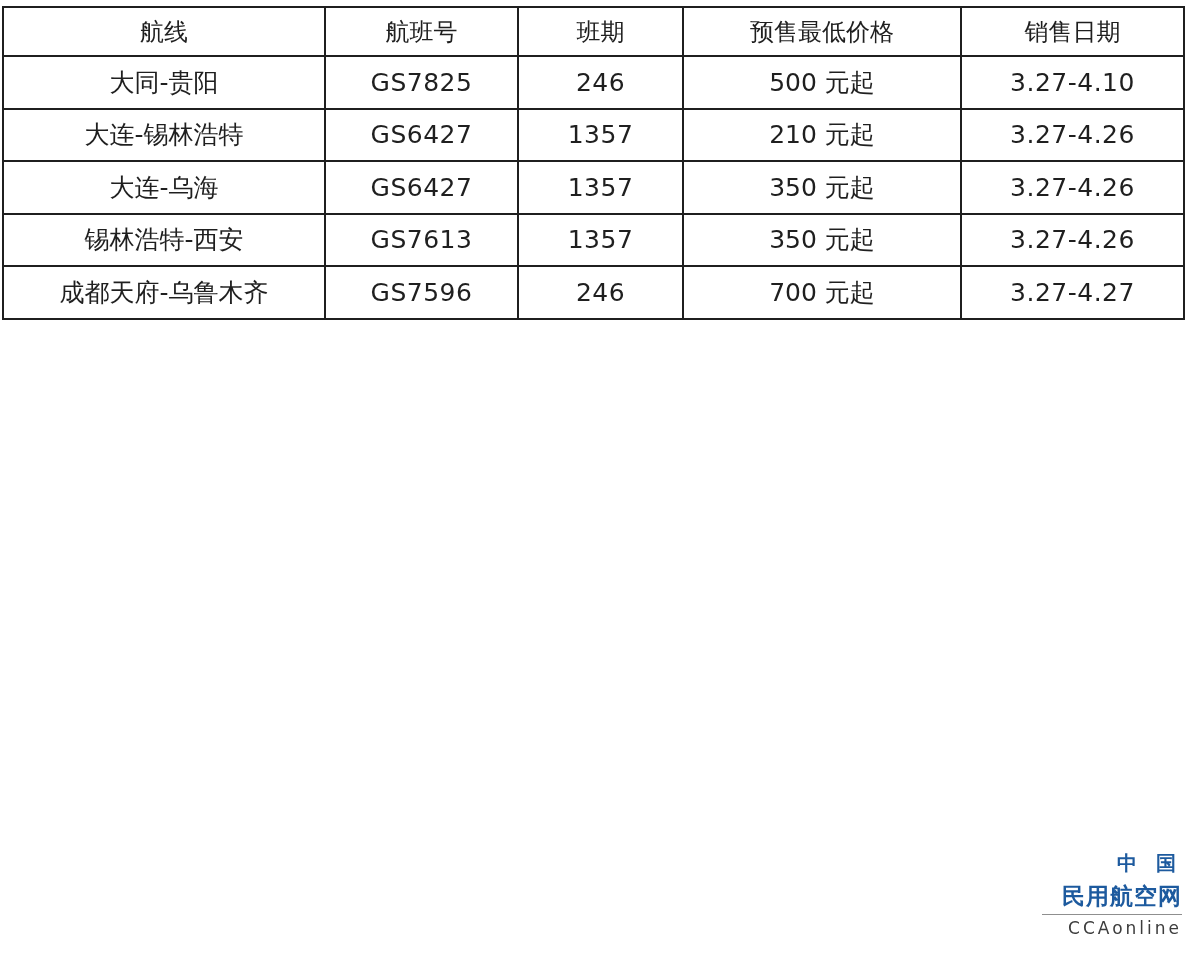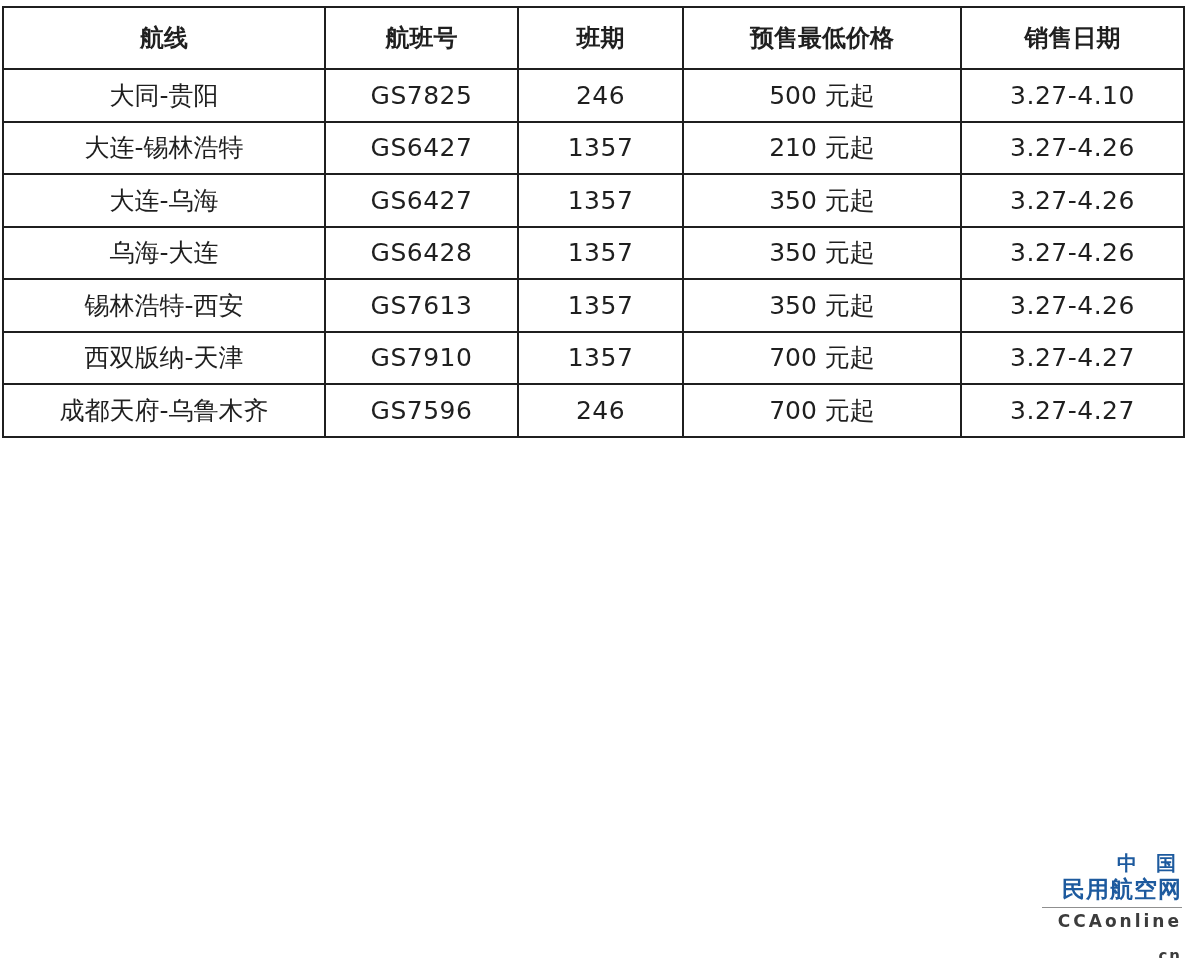--- a/index.html
+++ b/index.html
@@ -36,23 +36,23 @@
   .flight-table td {
     border: 2px solid var(--border-color);
     text-align: center;
     vertical-align: middle;
     color: var(--text-color);
     padding: 0;
     white-space: nowrap;
     overflow: hidden;
   }
   .flight-table th {
-    height: 62px;
+    height: 49px;
     font-size: 24px;
-    font-weight: 700;
+    font-weight: 400;
   }
   .flight-table td {
     height: 52.5px;
     font-size: 25px;
     font-weight: 400;
   }
   .flight-table td.flight-no-cell,
   .flight-table td.schedule-cell,
   .flight-table td.sale-date-cell {
     letter-spacing: 0.5px;
@@ -73,32 +73,32 @@
     font-size: 20px;
     font-weight: bold;
     letter-spacing: 6px;
     margin-left: 6px; 
   }
   .wm-cn-line2 {
     color: var(--brand-color);
     font-size: 23px;
     font-weight: bold;
     letter-spacing: 1px;
-    margin-top: 1px;
+    margin-top: 8px;
   }
   .wm-divider {
     border: none;
     border-top: 1px solid #8f8f8f;
     margin: 5px 0 4px 0;
     width: 100%;
   }
   .wm-site {
     color: var(--wm-text-color);
     font-size: 17px;
-    font-weight: 700;
+    font-weight: 400;
     letter-spacing: 3px;
   }
   .wm-tld {
     color: var(--wm-text-color);
     font-size: 15px;
     font-weight: 700;
     letter-spacing: 2px;
     margin-top: 16px;
   }
 </style>
@@ -138,39 +138,25 @@
         <td class="sale-date-cell">3.27-4.26</td>
       </tr>
       <tr>
         <td class="route-cell">大连-乌海</td>
         <td class="flight-no-cell">GS6427</td>
         <td class="schedule-cell">1357</td>
         <td class="price-cell">350 元起</td>
         <td class="sale-date-cell">3.27-4.26</td>
       </tr>
       <tr>
-        <td class="route-cell">乌海-大连</td>
-        <td class="flight-no-cell">GS6428</td>
-        <td class="schedule-cell">1357</td>
-        <td class="price-cell">350 元起</td>
-        <td class="sale-date-cell">3.27-4.26</td>
-      </tr>
-      <tr>
         <td class="route-cell">锡林浩特-西安</td>
         <td class="flight-no-cell">GS7613</td>
         <td class="schedule-cell">1357</td>
         <td class="price-cell">350 元起</td>
         <td class="sale-date-cell">3.27-4.26</td>
-      </tr>
-      <tr>
-        <td class="route-cell">西双版纳-天津</td>
-        <td class="flight-no-cell">GS7910</td>
-        <td class="schedule-cell">1357</td>
-        <td class="price-cell">700 元起</td>
-        <td class="sale-date-cell">3.27-4.27</td>
       </tr>
       <tr>
         <td class="route-cell">成都天府-乌鲁木齐</td>
         <td class="flight-no-cell">GS7596</td>
         <td class="schedule-cell">246</td>
         <td class="price-cell">700 元起</td>
         <td class="sale-date-cell">3.27-4.27</td>
       </tr>
     </tbody>
 </table>

